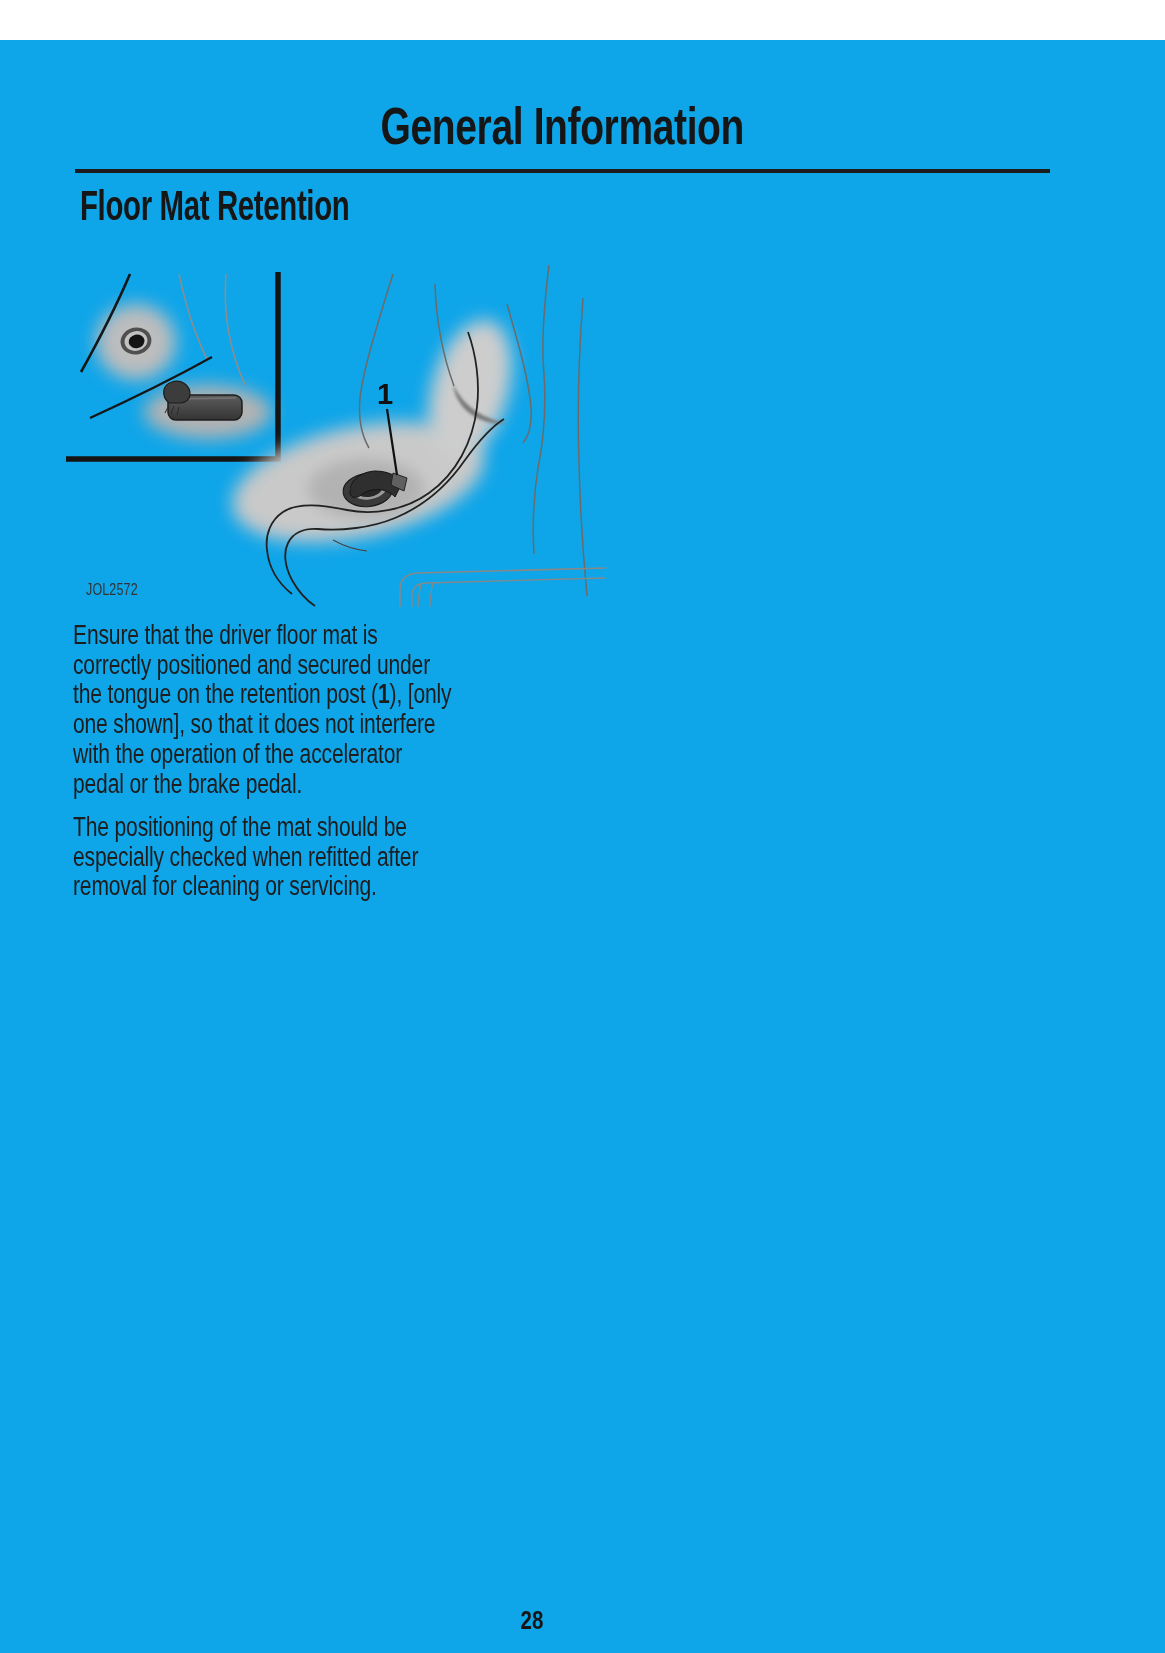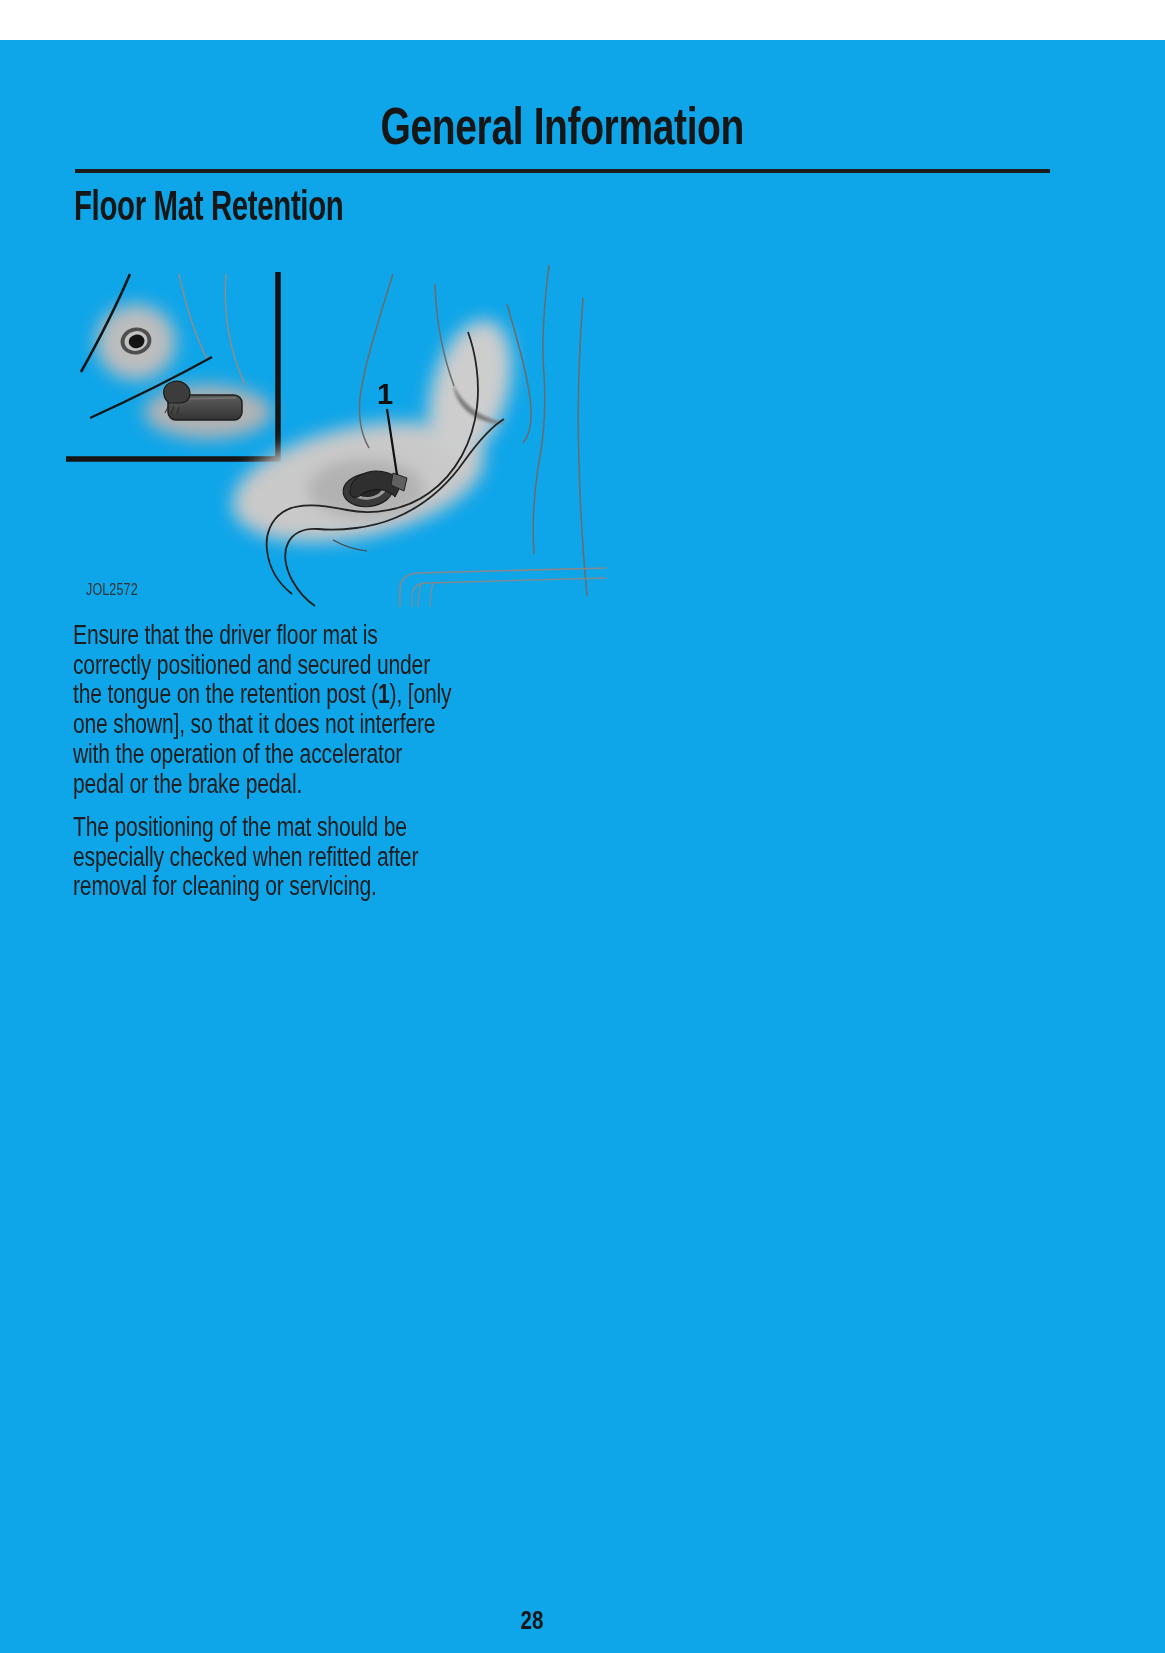--- a/index.html
+++ b/index.html
@@ -16,21 +16,21 @@
     display:inline-block; font-size:52px; font-weight:bold;
     letter-spacing:-0.5px; white-space:nowrap; color:#161616;
     transform:scaleX(0.75); transform-origin:center;
     line-height:52px;
   }
   .title-rule {
     position:absolute; top:129px; left:75px; width:975px; height:4px;
     background:#1c1c1c;
   }
   .section-heading {
-    position:absolute; top:145px; left:74px; margin:0;
+    position:absolute; top:145px; left:80px; margin:0;
   }
   .section-heading span {
     display:inline-block; font-size:42px; font-weight:bold;
     letter-spacing:-0.5px; white-space:nowrap; color:#161616;
     transform:scaleX(0.70); transform-origin:left center;
     line-height:42px;
   }
   .figure-svg { position:absolute; top:222px; left:66px; }
   .figure-caption {
     position:absolute; top:541px; left:86px;

